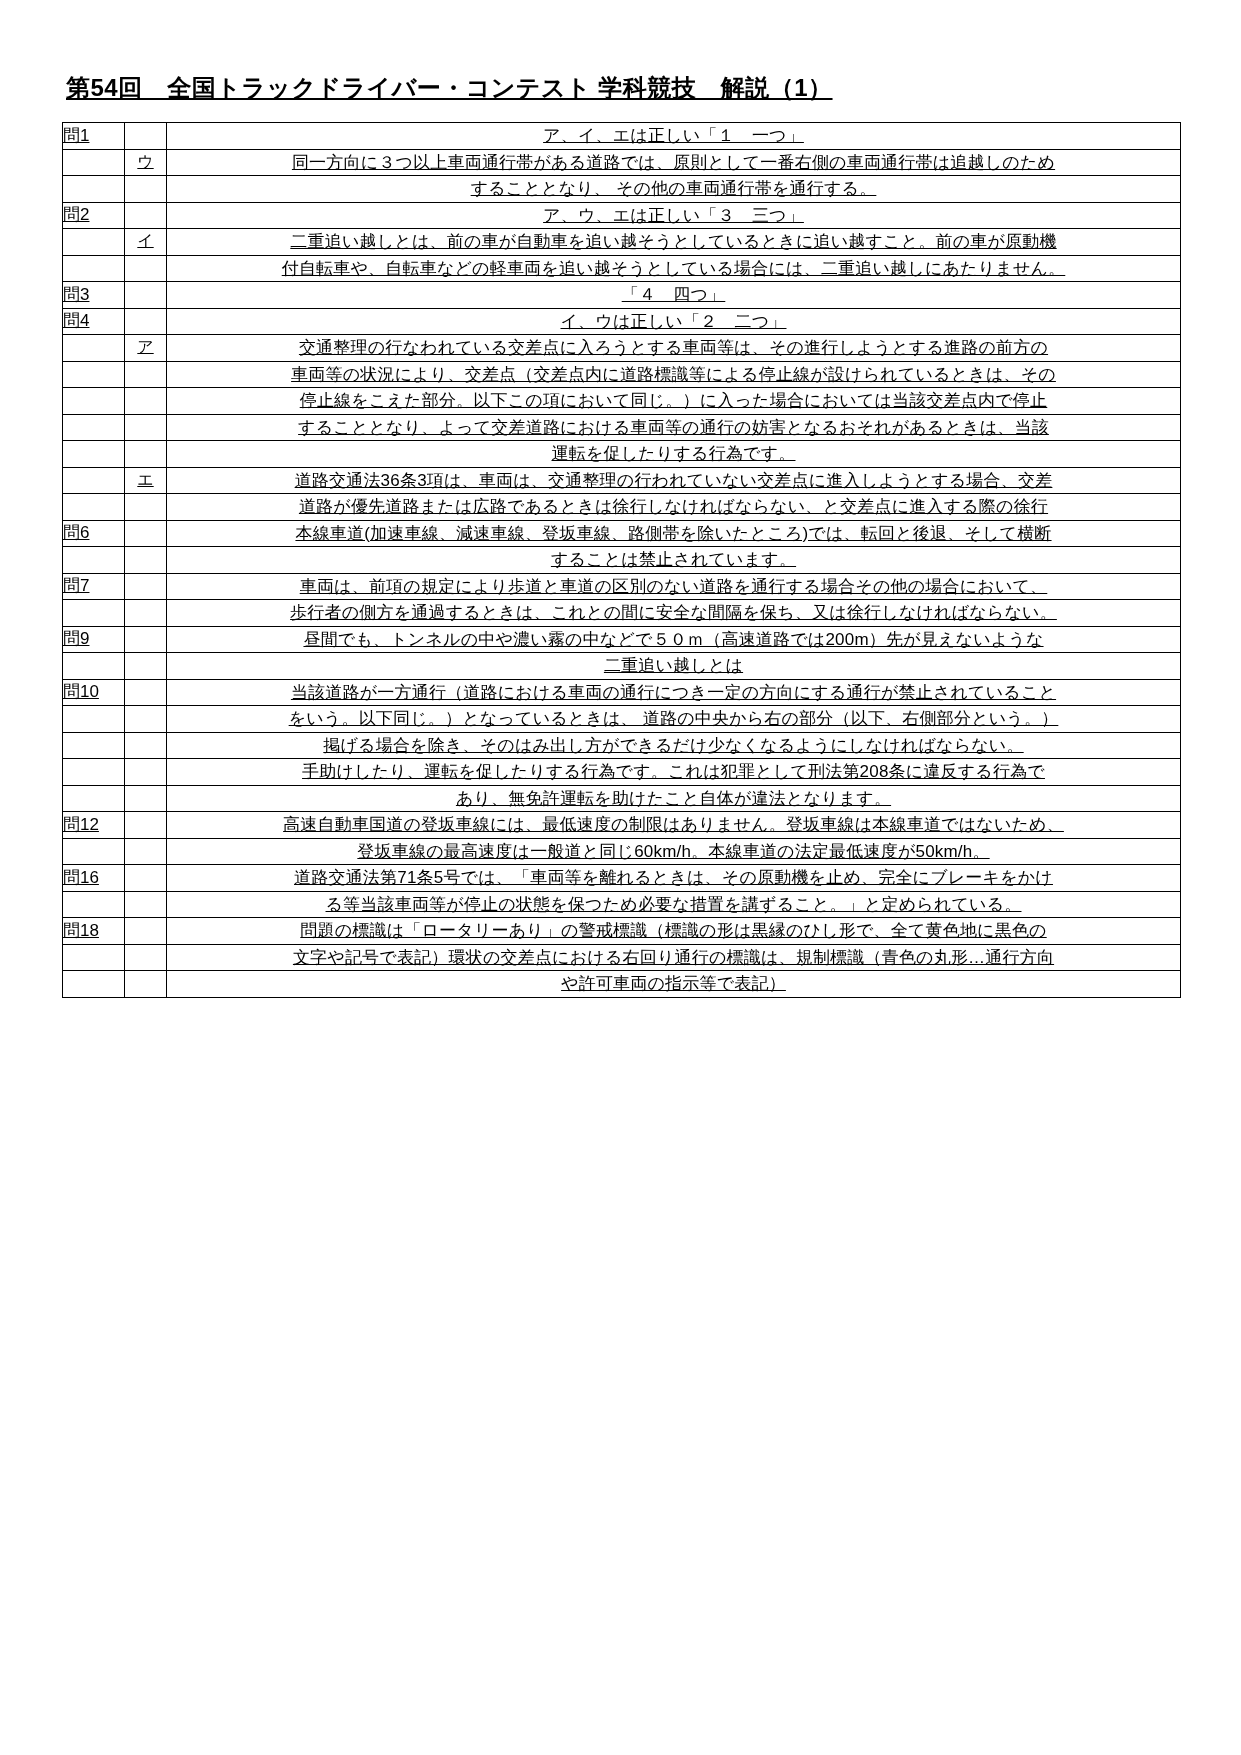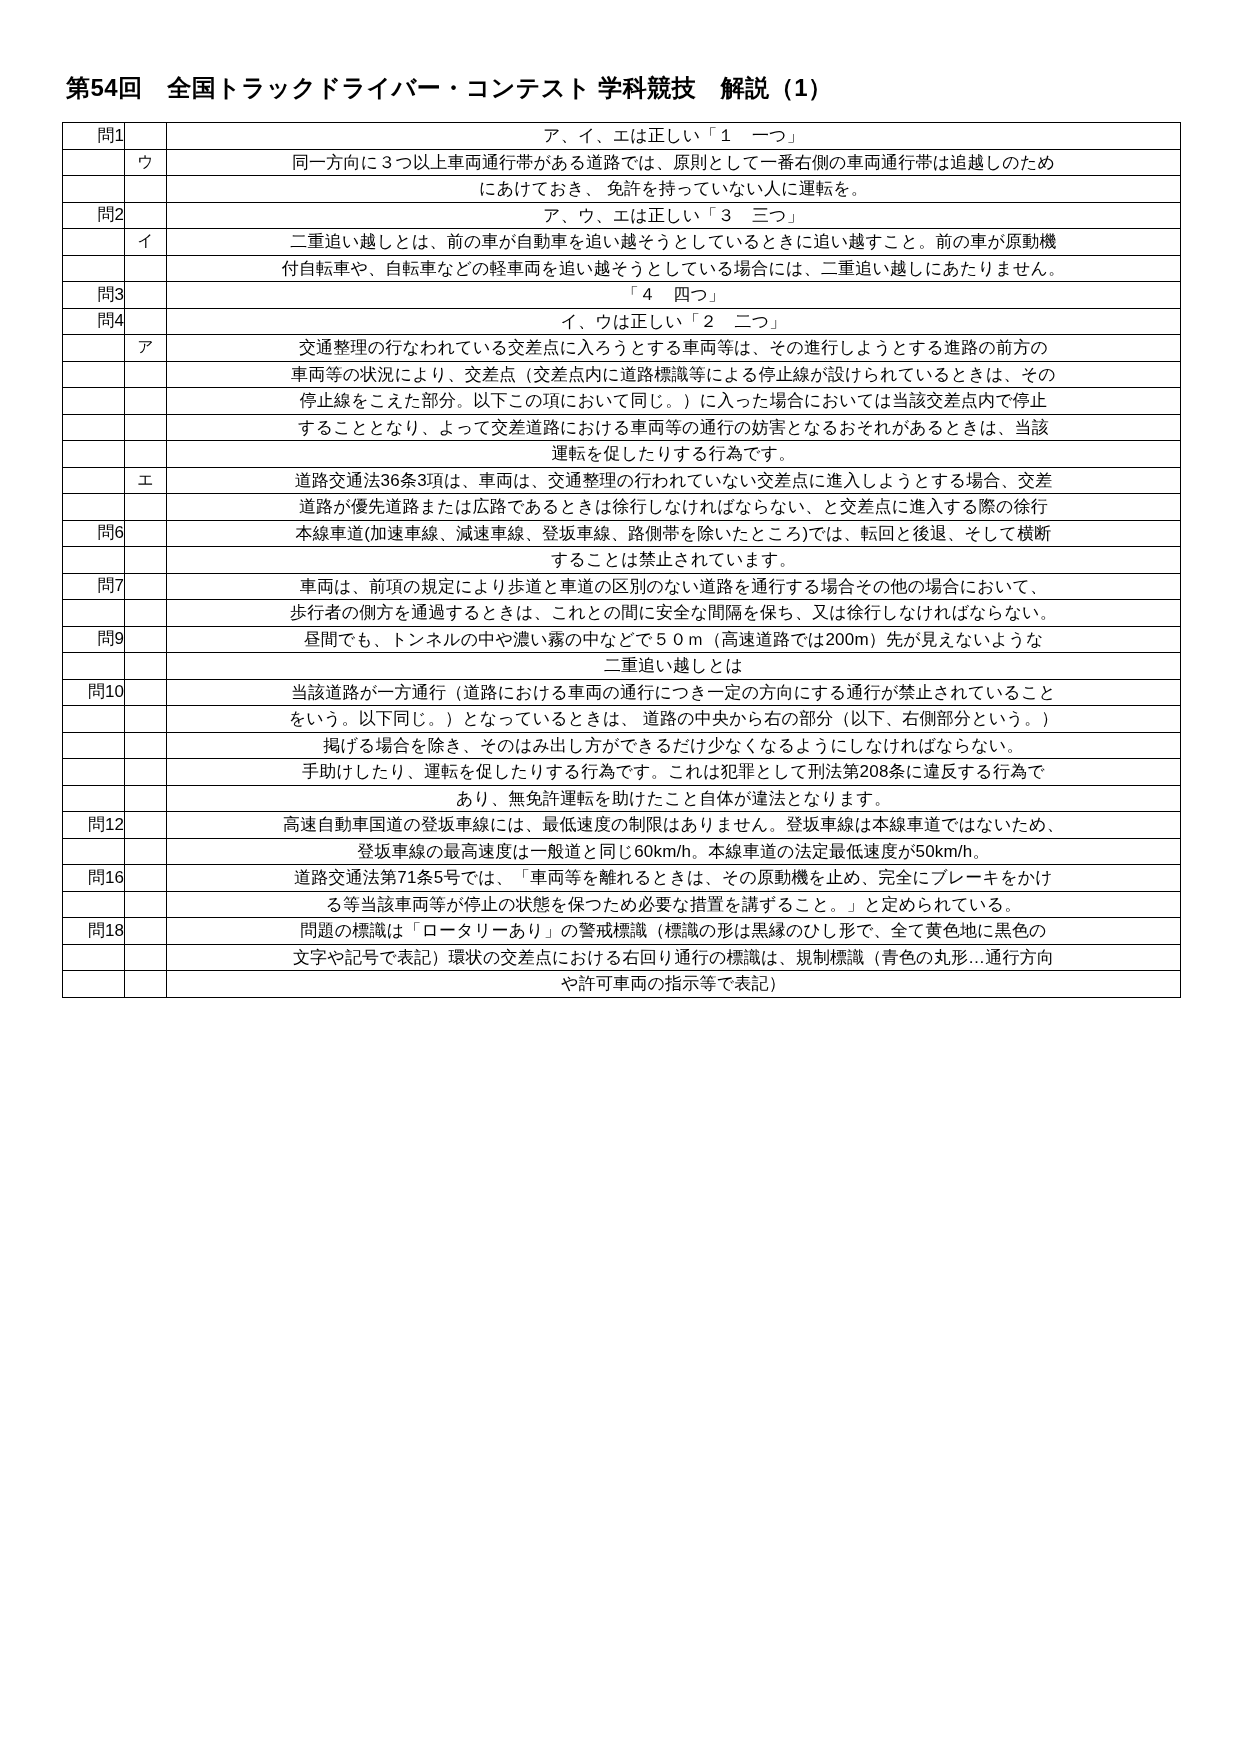--- a/index.html
+++ b/index.html
@@ -12,20 +12,21 @@
     height: 1755px;
     font-family: "Liberation Sans", "DejaVu Sans", sans-serif;
     color: #000000;
     position: relative;
   }
   .page {
     box-sizing: border-box;
     width: 1241px;
     height: 1755px;
     padding: 72px 62px 40px 62px;
+    text-decoration: underline;
   }
   .doc-title {
     font-size: 24px;
     font-weight: bold;
     letter-spacing: 0.5px;
     margin: 0 0 18px 4px;
     white-space: nowrap;
   }
   table.qa-table {
     border-collapse: collapse;
@@ -36,21 +37,21 @@
     border: 1px solid #000000;
     vertical-align: middle;
     padding: 0;
   }
   col.c-num { width: 62px; }
   col.c-sub { width: 42px; }
   col.c-body { width: 1014px; }
 
   .cell-num {
     font-size: 17px;
-    text-align: right;
+    text-align: left;
     padding: 6px 4px 6px 8px;
     line-height: 1.3;
   }
   .cell-sub {
     font-size: 16px;
     text-align: center;
     padding: 6px 2px;
     line-height: 1.3;
   }
   .cell-body {
@@ -81,21 +82,21 @@
           <td class="cell-body">ア、イ、エは正しい「１　一つ」</td>
         </tr>
         <tr>
           <td class="cell-num"></td>
           <td class="cell-sub">ウ</td>
           <td class="cell-body">同一方向に３つ以上車両通行帯がある道路では、原則として一番右側の車両通行帯は追越しのため</td>
         </tr>
         <tr>
           <td class="cell-num"></td>
           <td class="cell-sub"></td>
-          <td class="cell-body">にあけておき、 免許を持っていない人に運転を。</td>
+          <td class="cell-body">することとなり、 その他の車両通行帯を通行する。</td>
         </tr>
         <tr>
           <td class="cell-num">問2</td>
           <td class="cell-sub"></td>
           <td class="cell-body">ア、ウ、エは正しい「３　三つ」</td>
         </tr>
         <tr>
           <td class="cell-num"></td>
           <td class="cell-sub">イ</td>
           <td class="cell-body">二重追い越しとは、前の車が自動車を追い越そうとしているときに追い越すこと。前の車が原動機</td>

